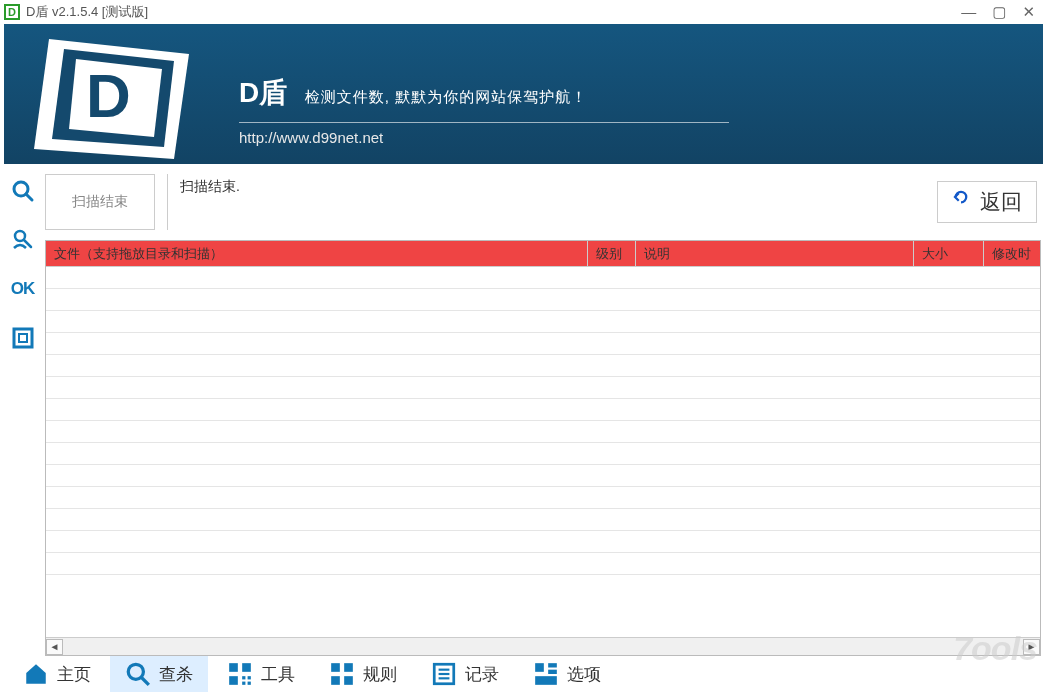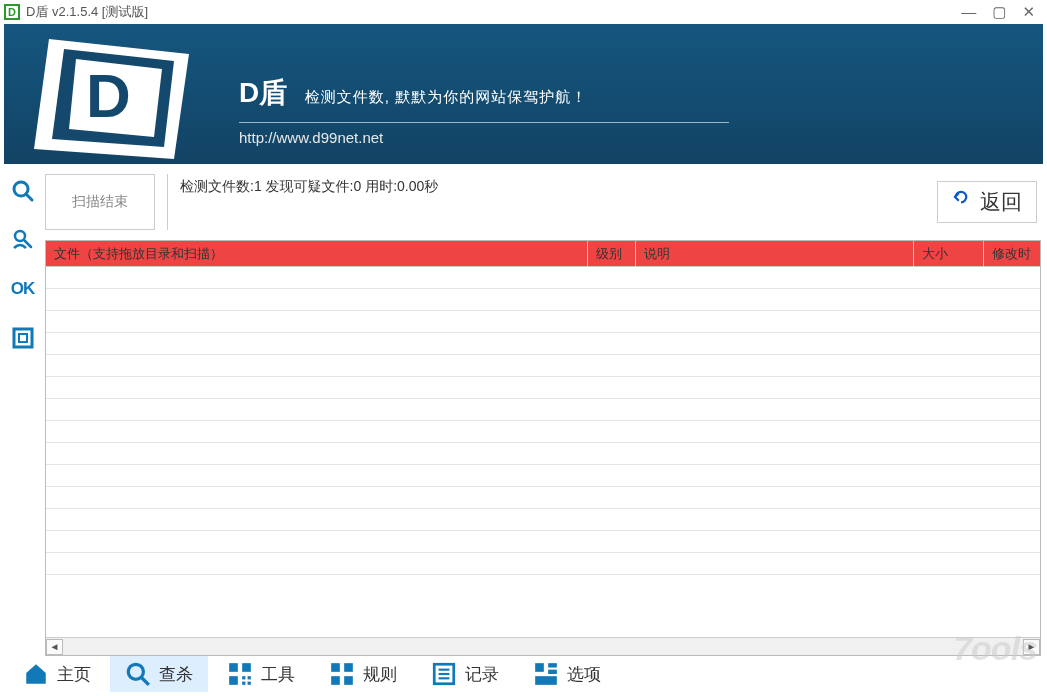--- a/index.html
+++ b/index.html
@@ -273,21 +273,21 @@
       </svg>
     </div>
   </div>
 
   <div class="content">
     <div class="status-row">
       <div class="scan-btn">
         <span>扫描结束</span>
       </div>
       <div class="status-text">
-        <div class="line2">检测文件数:1 发现可疑文件:0 用时:0.00秒</div>
+        <div class="line1">扫描结束.</div>
       </div>
       <div class="back-btn">
         <svg viewBox="0 0 24 24">
           <path d="M5 12 A7 7 0 1 1 12 19" fill="none" stroke="#1258c8" stroke-width="3"></path>
           <polyline points="9,7 4,12 9,17" fill="none" stroke="#1258c8" stroke-width="3"></polyline>
         </svg>
         <span>返回</span>
       </div>
     </div>
 

